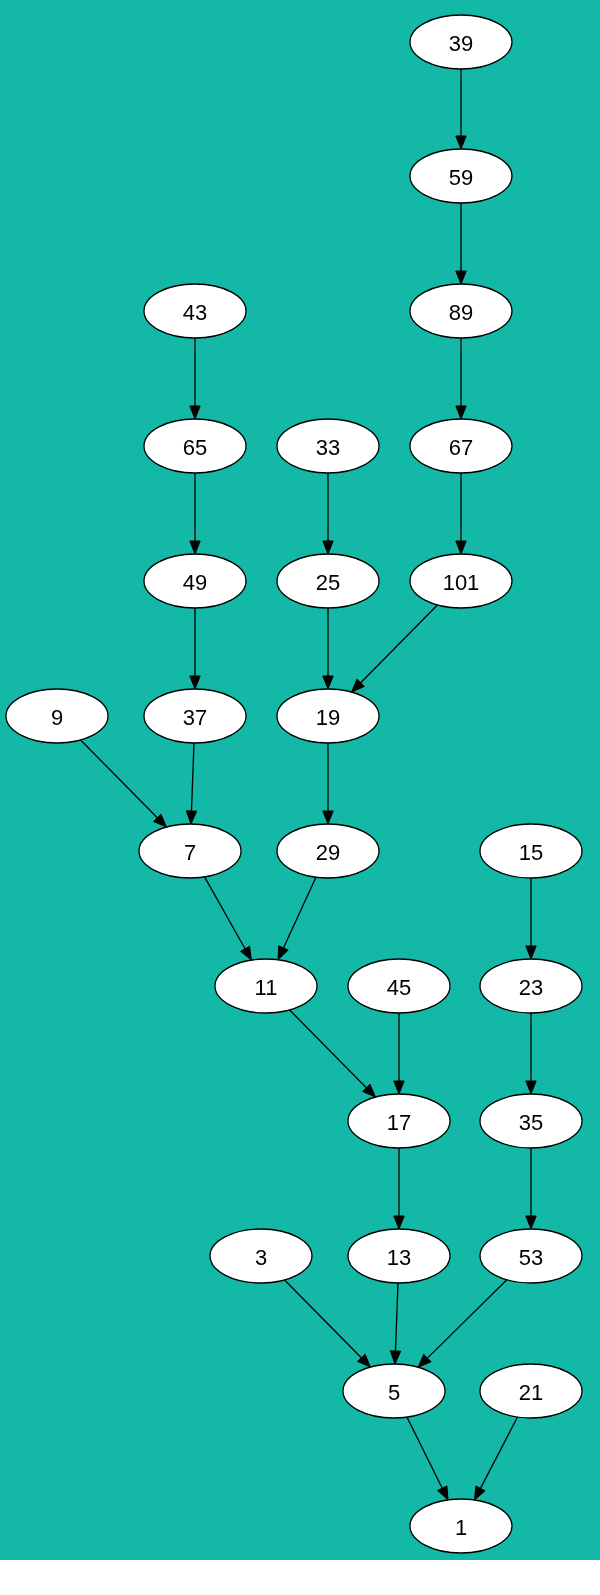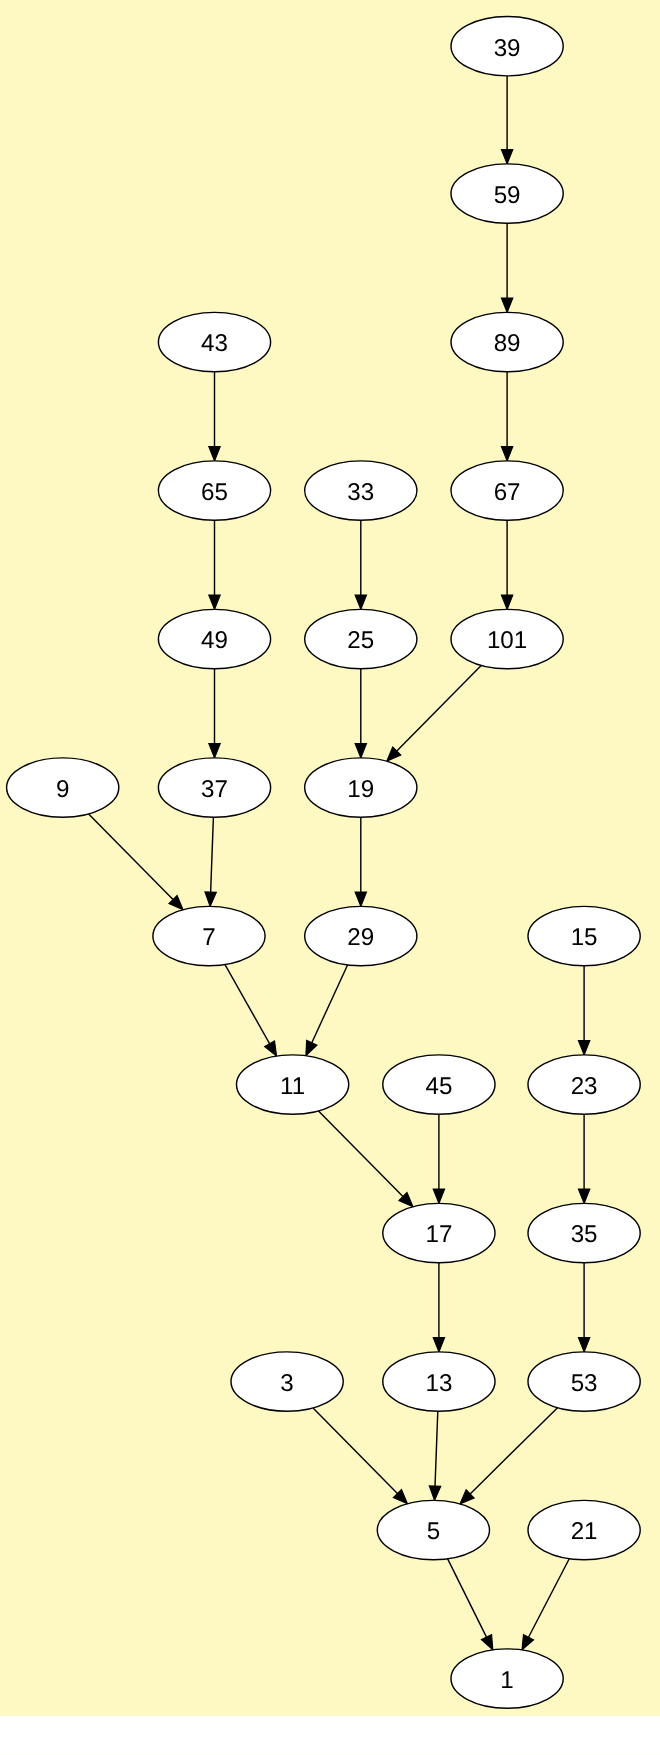--- a/index.html
+++ b/index.html
@@ -10,21 +10,21 @@
   body {
     width: 600px;
     height: 1595px;
     font-family: "Liberation Sans", sans-serif;
     overflow: hidden;
   }
   #graph-root {
     position: relative;
     width: 600px;
     height: 1560px;
-    background: #fef9c3;
+    background: #14b8a6;
   }
   svg#graph-canvas {
     display: block;
     width: 600px;
     height: 1595px;
   }
   .node-ellipse {
     fill: #ffffff;
     stroke: #000000;
     stroke-width: 1.3px;

